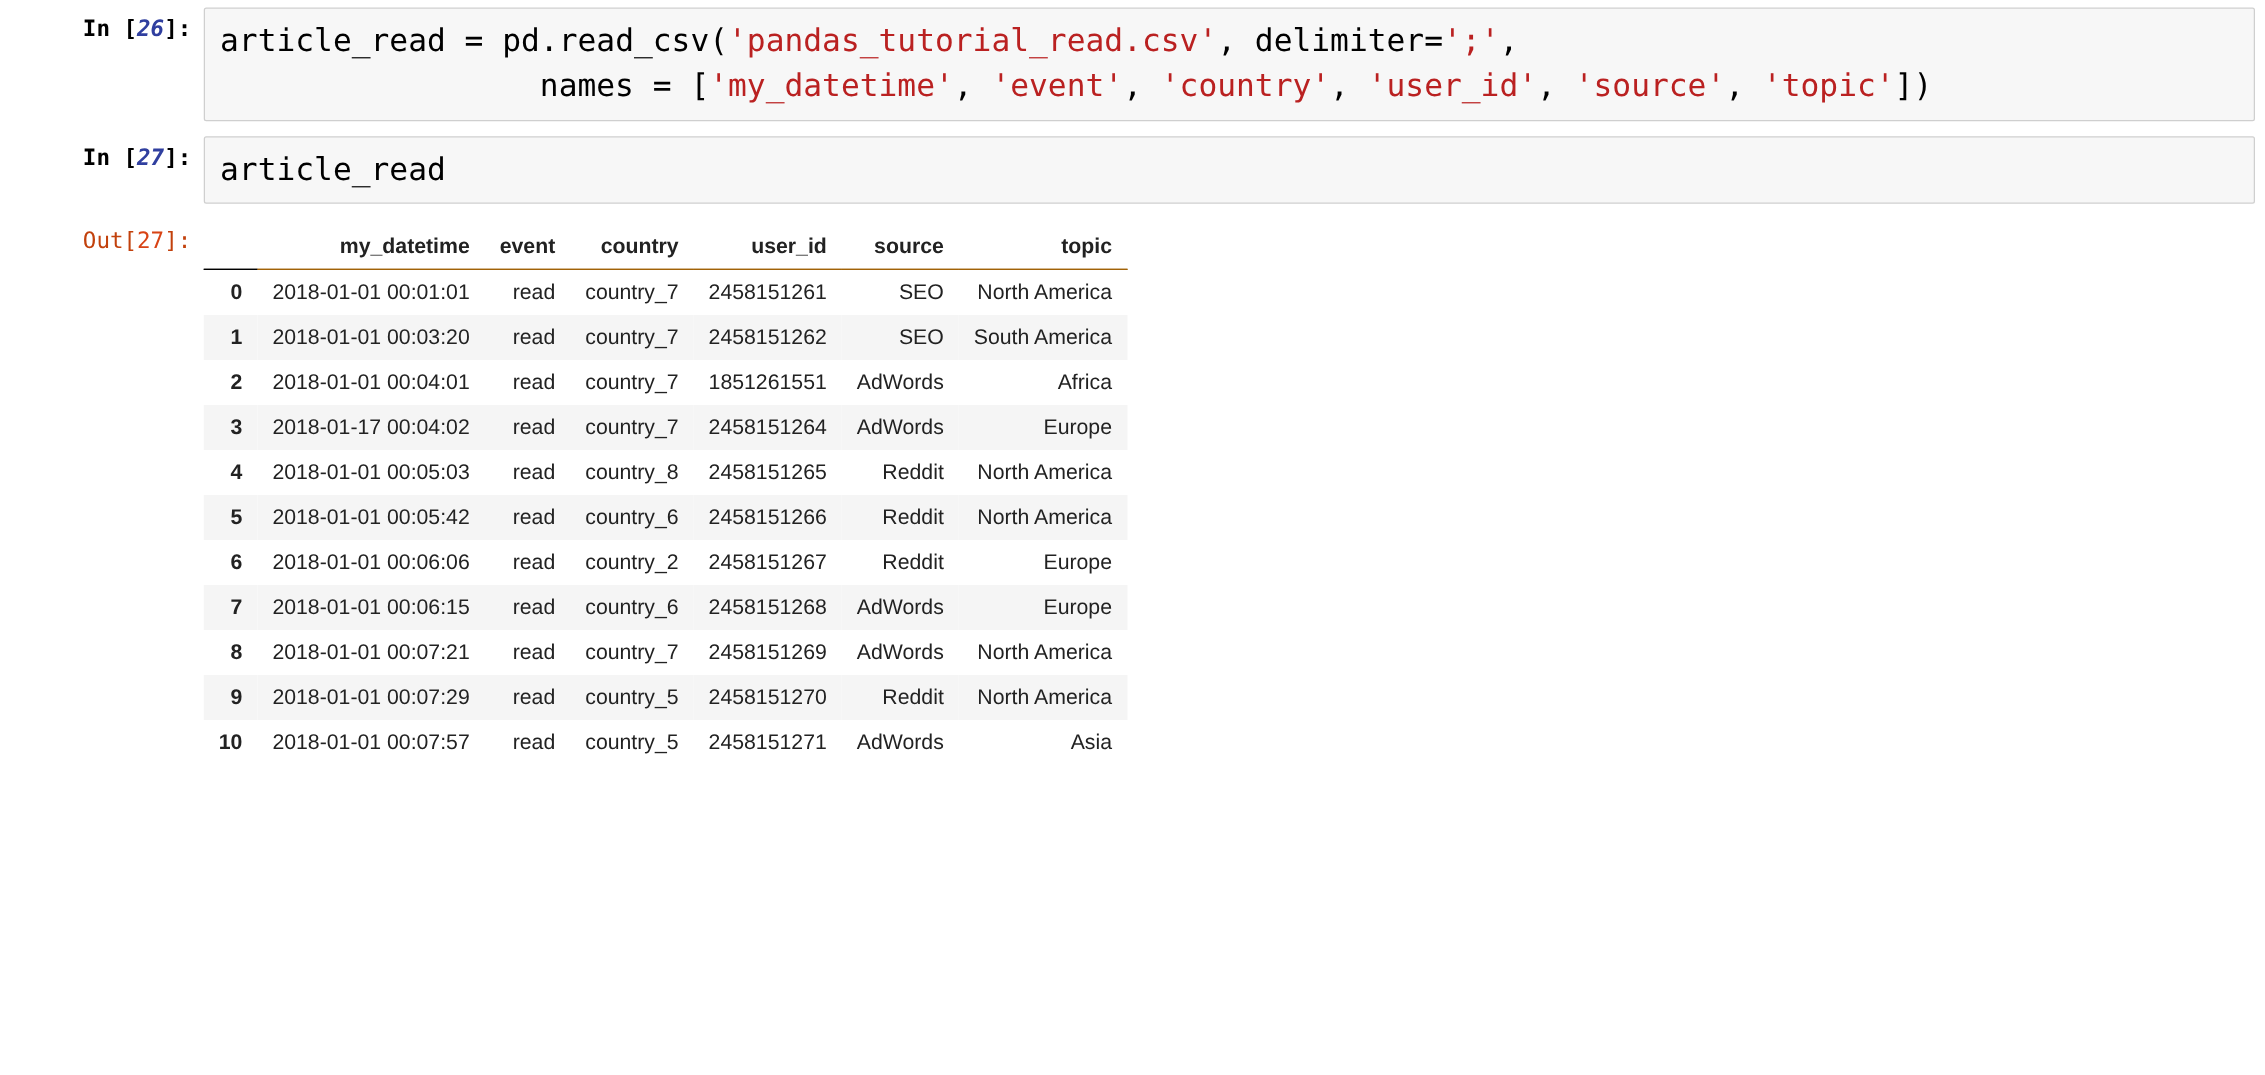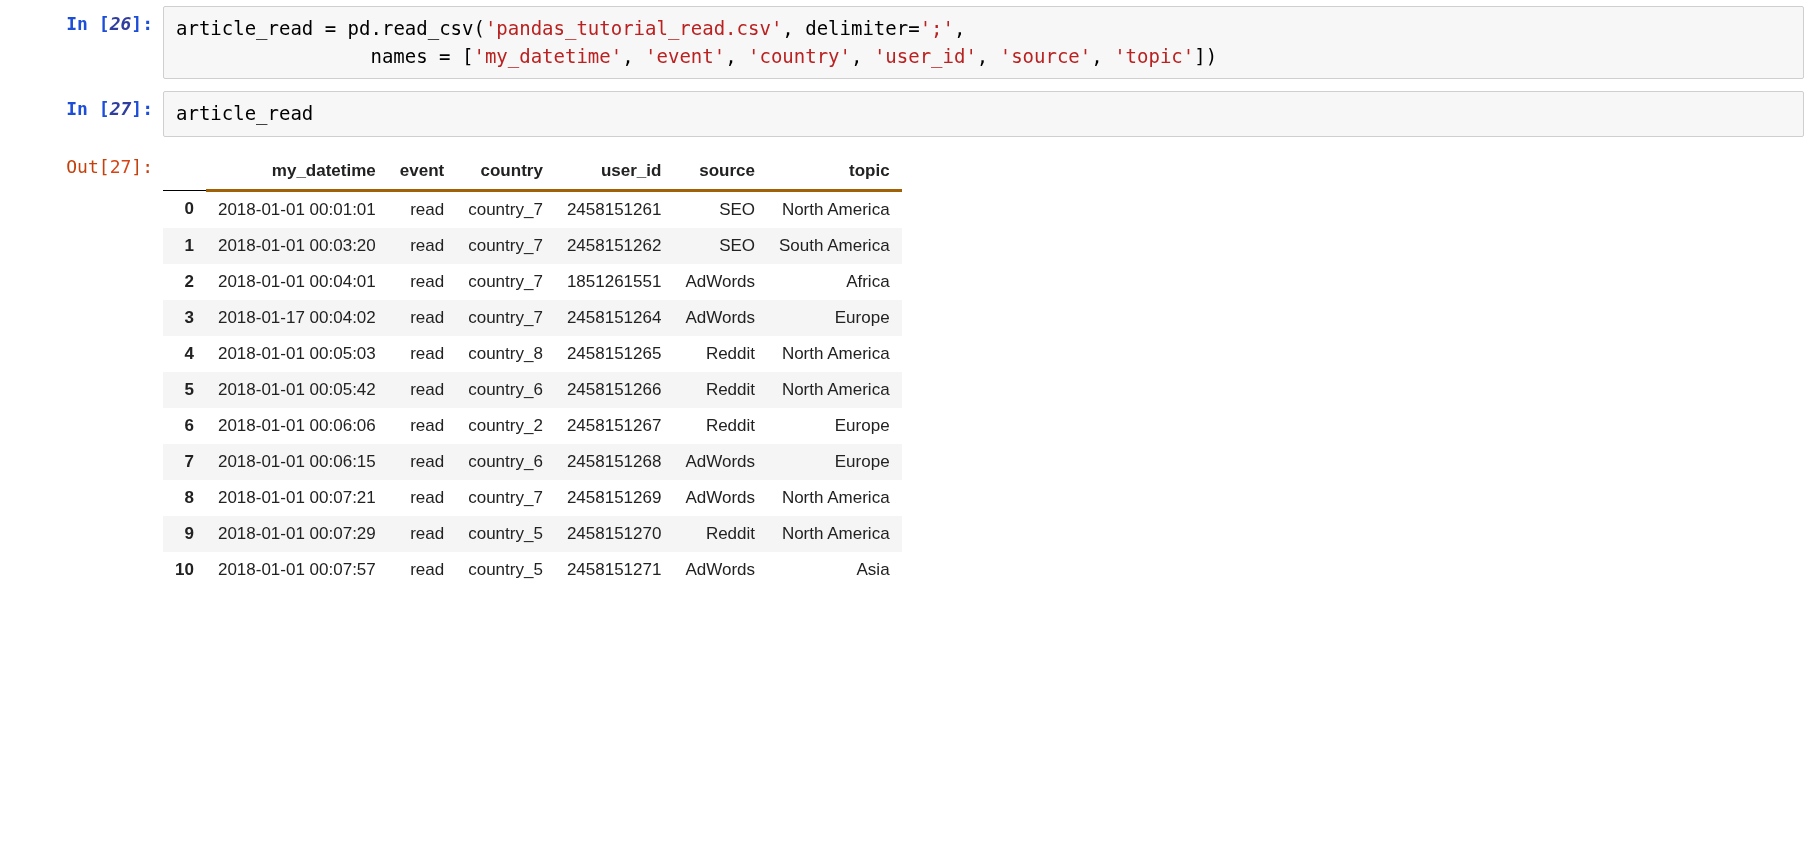--- a/index.html
+++ b/index.html
@@ -17,33 +17,33 @@
   }
   .prompt-col {
     width: 145px;
     min-width: 145px;
     text-align: right;
     padding: 6px 10px 0 0;
     font-family: "Menlo", "Monaco", "Consolas", monospace;
     font-size: 18px;
     line-height: 1.3;
   }
-  .prompt-in  { color: #1d4ed8; font-weight: bold; }
+  .prompt-in  { color: #000000; font-weight: bold; }
   .prompt-out { color: #c2410c; }
   .prompt-num-in  { color: #303F9F; font-weight: bold; font-style: italic;}
   .prompt-num-out { color: #D84315; }
 
   .input-area {
     flex: 1;
     border: 1px solid #cfcfcf;
     border-radius: 2px;
     background: #f7f7f7;
     padding: 8px 12px;
     font-family: "Menlo", "Monaco", "Consolas", monospace;
-    font-size: 19px;
+    font-size: 25px;
     line-height: 1.45;
     white-space: pre;
     overflow-x: auto;
   }
   .code-plain  { color: #000; }
   .code-string { color: #BA2121; }
   .code-op     { color: #000; }
 
   .output-area {
     flex: 1;
@@ -52,21 +52,21 @@
 
   table.dataframe {
     border-collapse: collapse;
     font-size: 17px;
     color: #222;
   }
   table.dataframe thead th {
     font-weight: bold;
     text-align: right;
     padding: 8px 12px;
-    border-bottom: 3px solid #a16207;
+    border-bottom: 1px solid #a16207;
     background: #fff;
   }
   table.dataframe thead th:first-child {
     border-bottom: 1px solid #000;
   }
   table.dataframe tbody th {
     font-weight: bold;
     text-align: right;
     padding: 8px 12px;
   }

